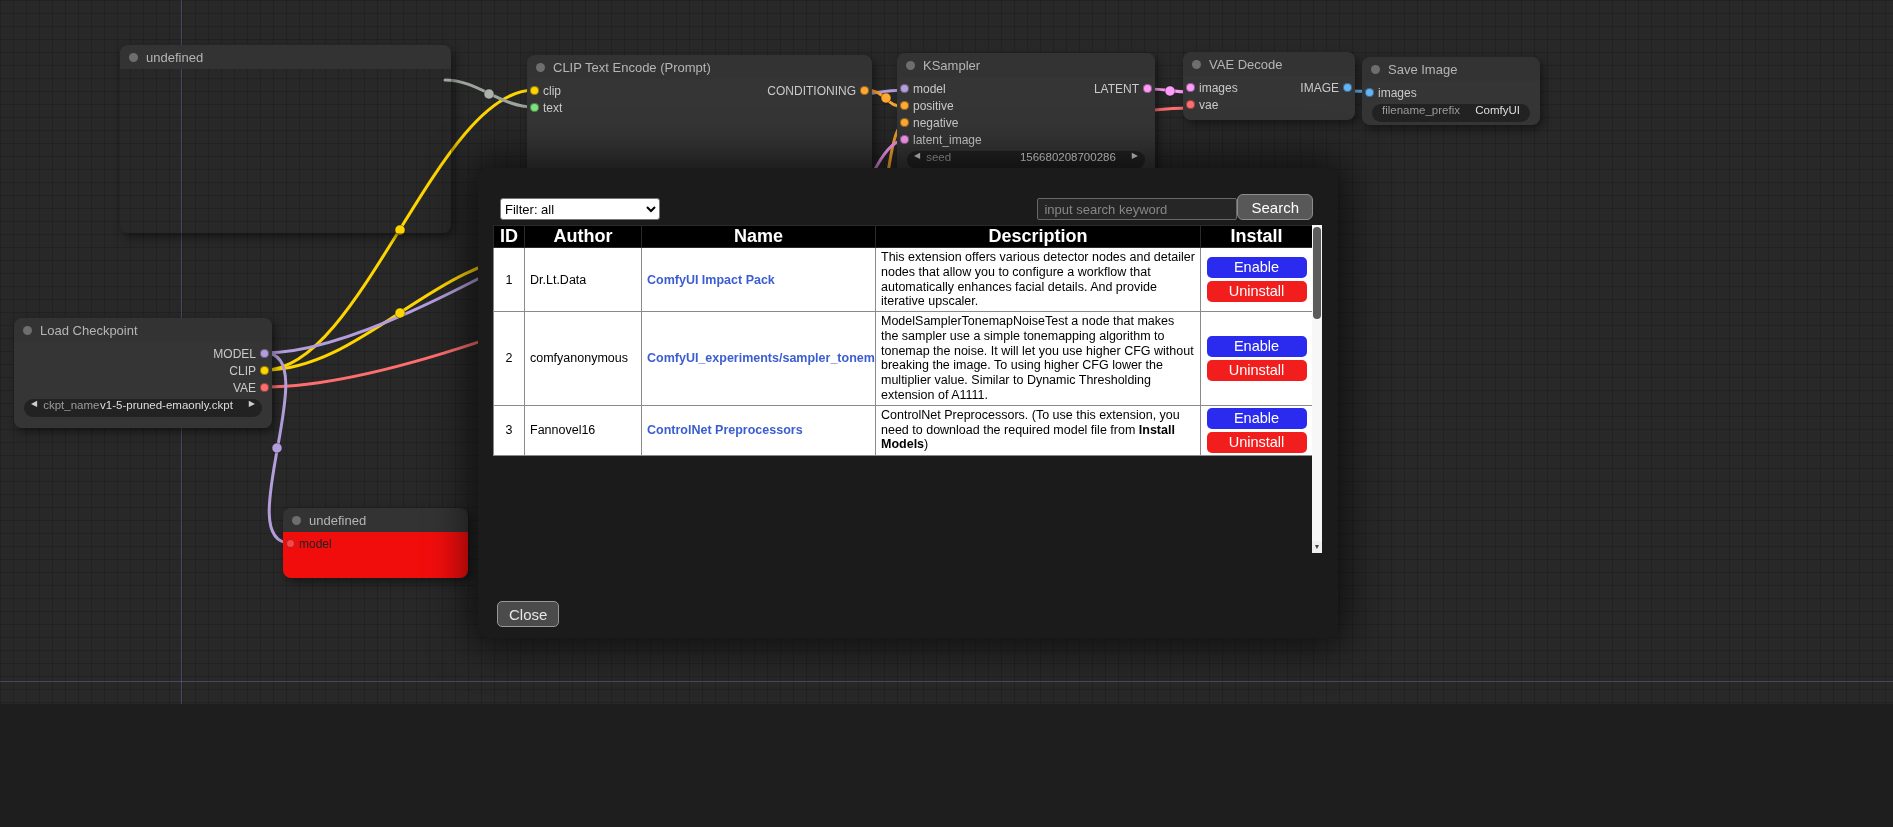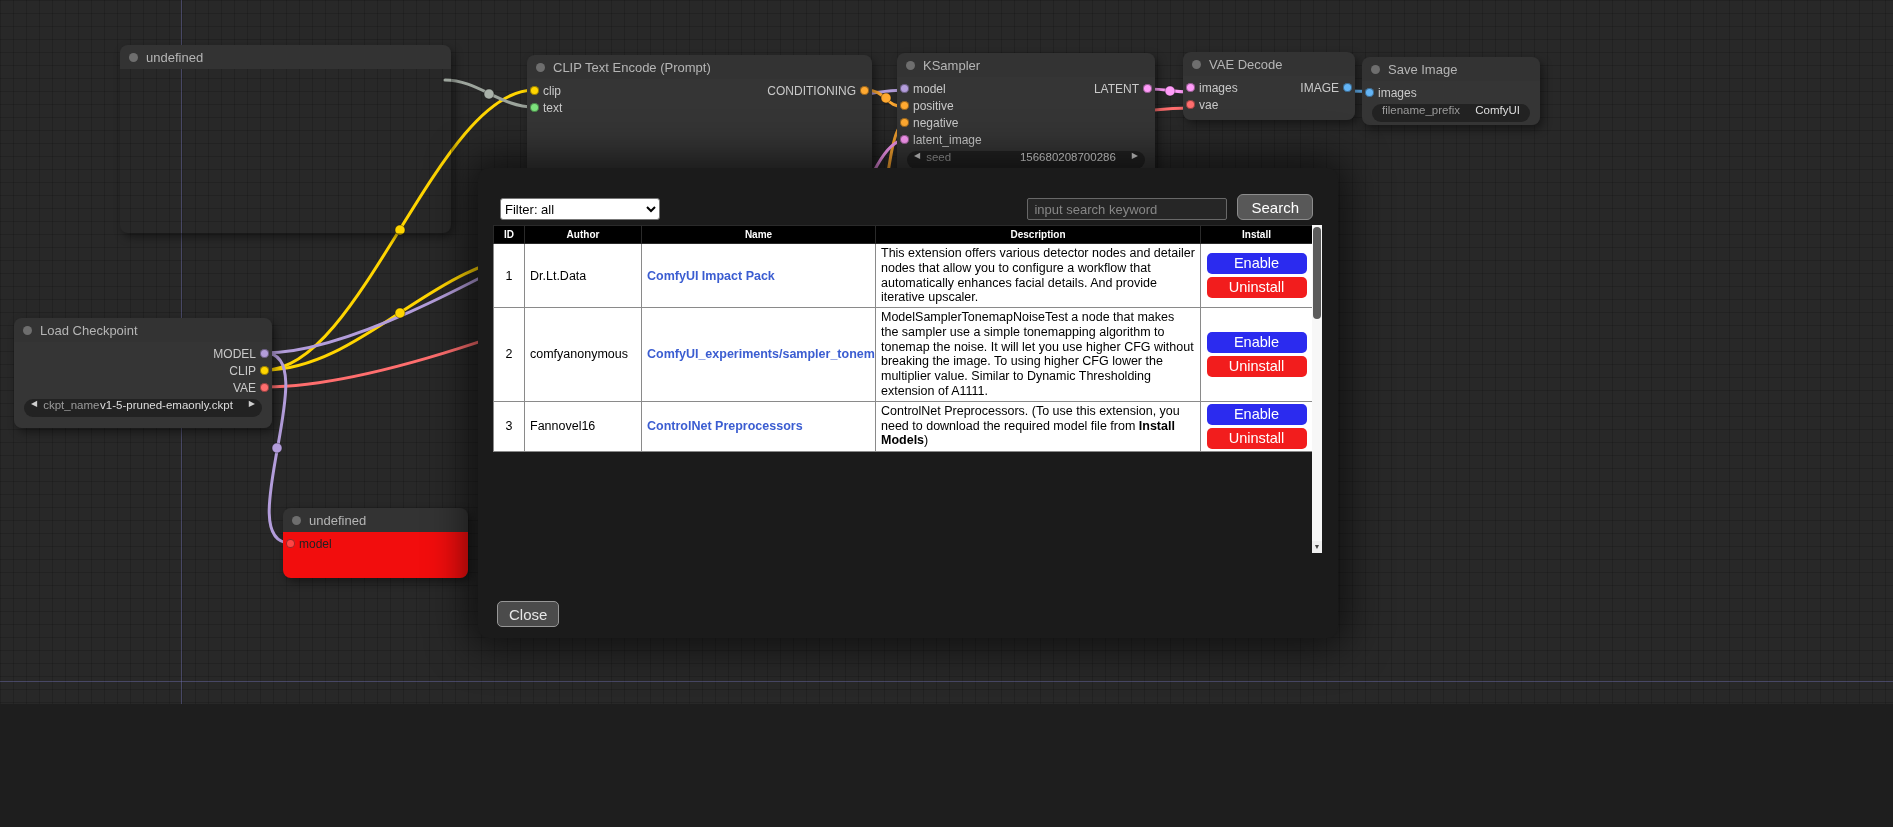--- a/index.html
+++ b/index.html
@@ -36,24 +36,24 @@
   .widget.noarrows .wlabel{margin-left:0}
   .widget.noarrows .wvalue{margin-right:0}
 
   
   .modal{position:absolute;left:478px;top:168px;width:860px;height:470px;background:#1b1b1b;border-radius:11px;z-index:10;
          box-shadow:0 0 40px 10px rgba(0,0,0,.6);}
   .modal-controls{display:flex;align-items:flex-end;padding:26px 25px 0 22px;height:26px}
   select.filter{width:160px;height:22px;font-size:13px;border-radius:3px;border:1px solid #777;background:#fff;color:#000;font-family:inherit}
   input.search{margin-left:auto;width:186px;height:20px;background:#262626;border:1px solid #686868;border-radius:2px;color:#ddd;padding:0 6px;font-size:13px;font-family:inherit;box-sizing:content-box}
   input.search::placeholder{color:#878787}
-  button.search-btn{margin-left:10px;height:26px;padding:0 13px;background:#585858;border:1px solid #8d8d8d;border-radius:6px;color:#fff;font-size:15px;font-family:inherit;cursor:pointer}
+  button.search-btn{margin-left:0;height:26px;padding:0 13px;background:#585858;border:1px solid #8d8d8d;border-radius:6px;color:#fff;font-size:15px;font-family:inherit;cursor:pointer}
   .grid-wrap{position:relative;margin:5px 16px 0 15px;height:328px}
   table.grid{border-collapse:collapse;width:819px;table-layout:fixed;background:#ffffff;font-size:12.5px;color:#000}
-  table.grid th{background:#000;color:#fff;font-weight:bold;height:17px;border:1px solid #2a2a2a;font-size:10px;padding:0}
+  table.grid th{background:#000;color:#fff;font-weight:bold;height:17px;border:1px solid #2a2a2a;font-size:18px;padding:0}
   table.grid td{border:1px solid #8a8a8a;padding:2px 5px;vertical-align:middle;overflow:hidden}
   td.cell-id{text-align:center}
   td.cell-desc{vertical-align:top;line-height:1.18;padding:2px 4px}
   a.name-link{color:#3b5dd1;font-weight:bold;text-decoration:none;cursor:pointer}
   td.cell-install{padding:2px}
   .install-btns{display:flex;flex-direction:column;align-items:center;gap:3px}
   .install-btns button{width:100px;height:21px;border:none;border-radius:5px;color:#fff;font-size:14.5px;font-family:inherit;cursor:pointer;line-height:19px}
   button.enable-btn{background:#2b2bef}
   button.uninstall-btn{background:#f21d1d}
   .scrollbar{position:absolute;right:0;top:0;width:10px;height:328px;background:#f7f7f7}

